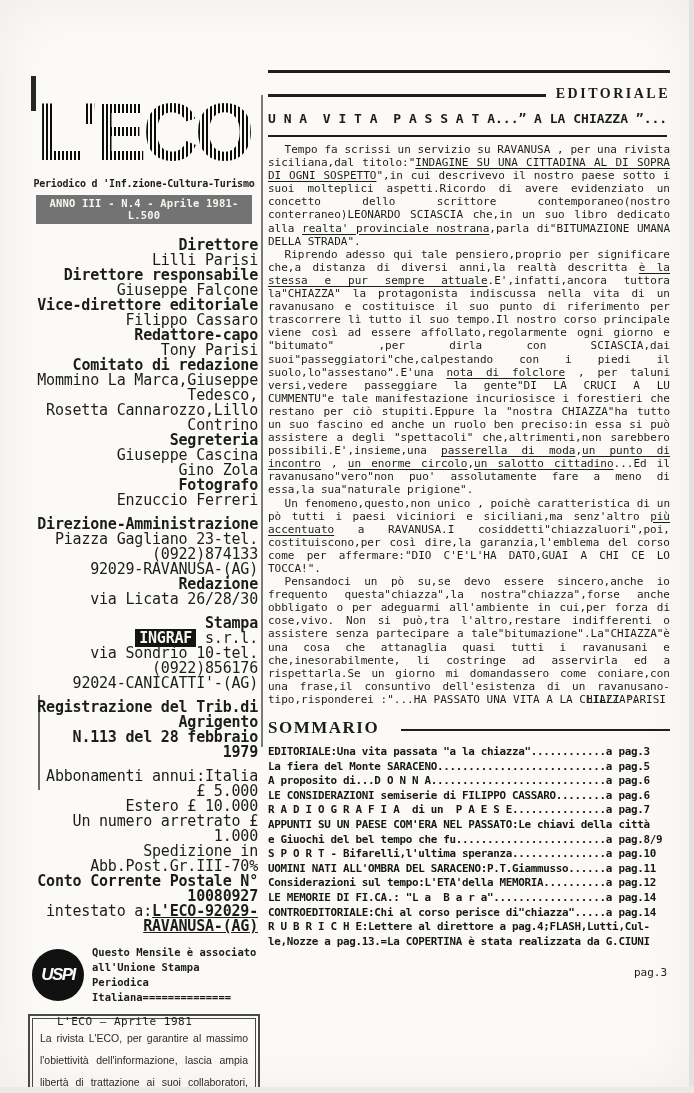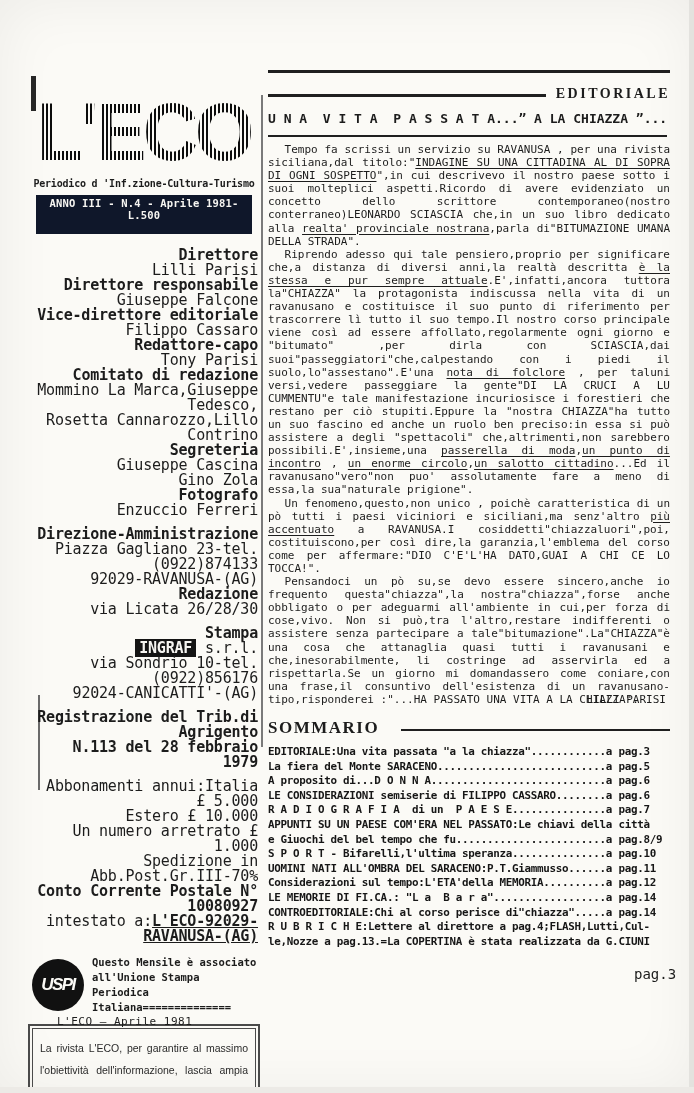--- a/index.html
+++ b/index.html
@@ -10,22 +10,22 @@
   .edge-bottom{position:absolute;left:0;bottom:0;width:100%;height:6px;background:#eceae6;}
 
   
   .sidebar{position:absolute;left:30px;top:86px;width:228px;text-align:center;}
   .logo{font-family:"Liberation Sans",sans-serif;font-weight:bold;font-size:76px;
         letter-spacing:-3px;line-height:92px;height:92px;transform:scaleY(1.08);
         color:#111;
         background:repeating-linear-gradient(90deg,#0c0c0c 0 2px,#fbfaf6 2px 4px);
         -webkit-background-clip:text;background-clip:text;-webkit-text-fill-color:transparent;}
   .subtitle{font-size:10px;font-weight:bold;letter-spacing:-0.2px;margin-top:0;}
-  .issue-bar{background:#0f172a;color:#f6f5f1;font-size:10.5px;font-weight:bold;
-             letter-spacing:0.2px;padding:2px 0 13px;margin:6px 6px 0;}
+  .issue-bar{background:#737373;color:#f6f5f1;font-size:10.5px;font-weight:bold;
+             letter-spacing:0.2px;padding:2px 0 3px;margin:6px 6px 0;}
   .credits{margin-top:14px;letter-spacing:-0.2px;}
   .ml{line-height:15px;font-size:15px;text-align:right;}
   .ml.head{font-weight:bold;}
   .ml.gap{margin-top:9px;}
   .inkbox{background:#141414;color:#f6f5f1;font-weight:bold;padding:0 4px;}
   .uline-b{font-weight:bold;text-decoration:underline;}
   .uspi-row{display:flex;align-items:center;gap:8px;margin:11px 0 0 2px;text-align:left;}
   .uspi-circle{flex:0 0 auto;width:52px;height:52px;border-radius:50%;background:#111;
                color:#fbfaf6;display:flex;align-items:center;justify-content:center;
                font-family:"Liberation Sans",sans-serif;font-weight:bold;font-style:italic;
@@ -35,21 +35,21 @@
               outline-offset:2px;padding:8px 7px;font-family:"Liberation Sans",sans-serif;
               font-size:10.5px;line-height:22px;color:#2a2a2a;text-align:justify;}
   .ad-box{margin:18px 2px 0 0;background:#0e0e0e;color:#fcfcf9;text-align:left;
           font-family:"Liberation Sans",sans-serif;}
   .ad-main{padding:9px 10px 8px;}
   .ad1{font-size:15px;letter-spacing:1.5px;font-family:Liberation Serif, serif;}
   .ad2{font-size:22px;font-weight:bold;letter-spacing:7px;text-align:right;margin:7px 4px 6px 0;}
   .ad3{font-size:15px;letter-spacing:2px;}
   .ad-strip{border-top:3px solid #fbfaf6;padding:3px 10px 5px;font-size:15px;letter-spacing:2px;}
   .footer-left{position:absolute;left:57px;top:1015px;font-size:11px;letter-spacing:0.5px;}
-  .footer-right{position:absolute;left:634px;top:966px;font-size:14px;}
+  .footer-right{position:absolute;left:634px;top:966px;font-size:11px;}
 
   
   .corner-tick{position:absolute;left:31px;top:76px;width:5px;height:35px;background:#262626;}
   .margin-line{position:absolute;left:38px;top:695px;width:1.5px;height:95px;background:#6a6a6a;}
   .col-divider{position:absolute;left:261px;top:95px;width:1.5px;height:652px;background:#7a7a7a;}
 
   
   .editorial{position:absolute;left:268px;top:70px;width:402px;}
   .top-rule{height:3px;background:#1f1f1f;}
   .edit-head{display:flex;align-items:center;gap:10px;margin-top:13px;

